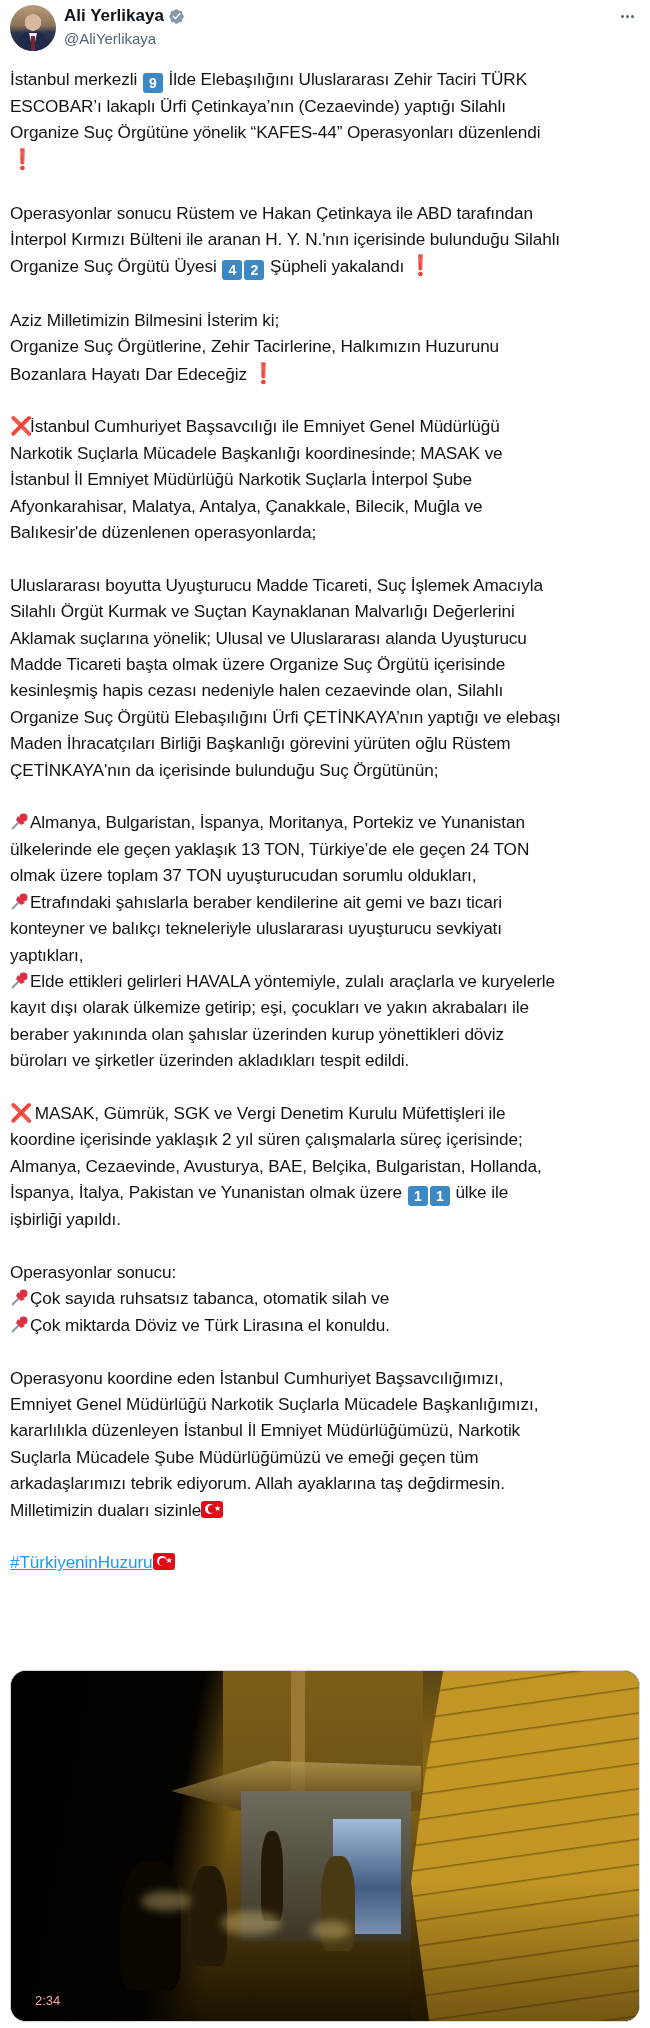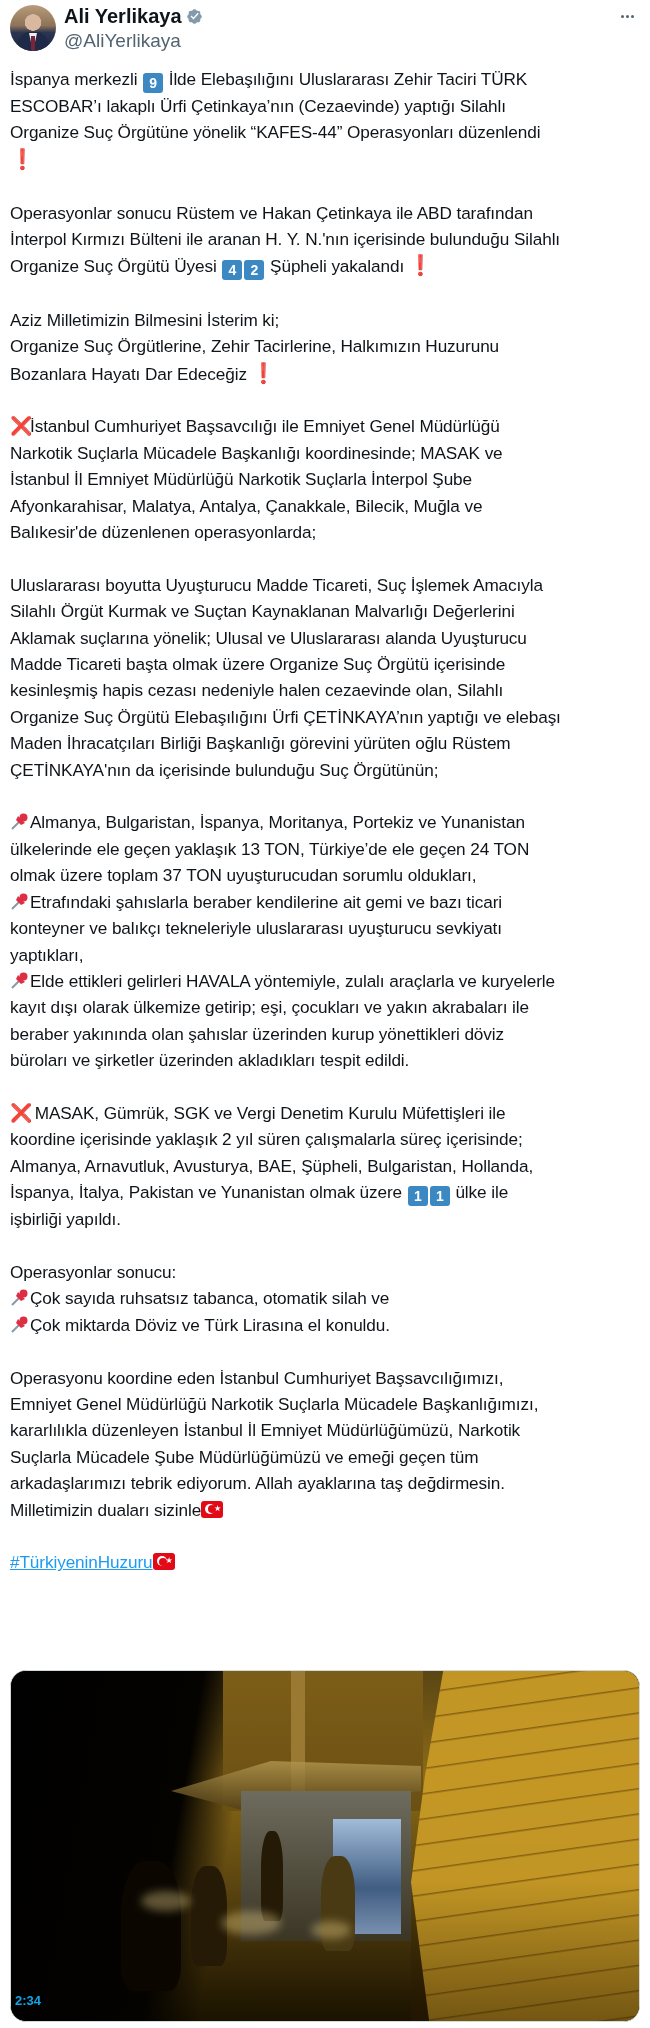--- a/index.html
+++ b/index.html
@@ -29,26 +29,26 @@
     background: #f0f0f0; clip-path: polygon(0 0, 100% 0, 50% 100%);
   }
   .avatar .tie {
     position: absolute; left: 21px; top: 31px; width: 4px; height: 14px;
     background: #7a2438;
   }
   .name-row {
     position: absolute; left: 64px; top: 6px; height: 20px;
     display: flex; align-items: center; gap: 4px;
   }
-  .display-name { font-weight: bold; font-size: 20px; color: #0f1419; }
+  .display-name { font-weight: bold; font-size: 17px; color: #0f1419; }
   .verified {
     width: 17px; height: 17px; display: inline-block;
   }
   .handle {
-    position: absolute; left: 64px; top: 30px; font-size: 19px; color: #536471;
+    position: absolute; left: 64px; top: 30px; font-size: 15px; color: #536471;
   }
   .more {
     position: absolute; left: 614px; top: 8px; width: 26px; height: 16px;
     display: flex; align-items: center; justify-content: center; gap: 2px;
     cursor: pointer;
   }
   .more span { width: 3px; height: 3px; border-radius: 50%; background: #536471; display: block; }
 
   .tweet {
     position: absolute; left: 10px; top: 66px; width: 630px;
@@ -123,22 +123,22 @@
     background: linear-gradient(180deg, #6e6c5e, #3b3524);
   }
   .door-light {
     position: absolute; left: 322px; top: 148px; width: 68px; height: 115px;
     background: linear-gradient(180deg, #a8c6e8, #3f5f8a 60%, #7f9abf);
     opacity: 0.9;
   }
   .figure { position: absolute; border-radius: 40% 40% 20% 20%; background: #241a06; }
   .glare { position: absolute; background: rgba(255,230,150,0.35); border-radius: 50%; filter: blur(4px); }
   .duration {
-    position: absolute; left: 0; bottom: 12px;
-    background: rgba(0,0,0,0.77); color: #0ea5e9; font-size: 13px; font-weight: bold;
+    position: absolute; left: 20px; bottom: 12px;
+    background: rgba(0,0,0,0.77); color: #fca5a5; font-size: 13px; font-weight: normal;
     padding: 1px 4px; border-radius: 4px;
   }
 </style>
 </head>
 <body>
 
 <div class="header">
   <div class="avatar">
     <div class="suit"></div>
     <div class="shirt"></div>
@@ -155,21 +155,21 @@
   <div class="more">
     <span></span>
     <span></span>
     <span></span>
   </div>
 </div>
 
 <div class="tweet">
 
   <div class="para">
-    <span class="line"><span>İspanya merkezli </span><span class="kc">9</span><span> İlde Elebaşılığını Uluslararası Zehir Taciri TÜRK</span></span>
+    <span class="line"><span>İstanbul merkezli </span><span class="kc">9</span><span> İlde Elebaşılığını Uluslararası Zehir Taciri TÜRK</span></span>
     <span class="line">ESCOBAR’ı lakaplı Ürfi Çetinkaya’nın (Cezaevinde) yaptığı Silahlı</span>
     <span class="line">Organize Suç Örgütüne yönelik “KAFES-44” Operasyonları düzenlendi</span>
     <span class="line"><span class="excl">❗</span></span>
   </div>
 
   <div class="para">
     <span class="line">Operasyonlar sonucu Rüstem ve Hakan Çetinkaya ile ABD tarafından</span>
     <span class="line">İnterpol Kırmızı Bülteni ile aranan H. Y. N.'nın içerisinde bulunduğu Silahlı</span>
     <span class="line"><span>Organize Suç Örgütü Üyesi </span><span class="kc">4</span><span class="kc">2</span><span> Şüpheli yakalandı </span><span class="excl">❗</span></span>
   </div>
@@ -220,21 +220,21 @@
           <circle cx="13.5" cy="6.5" r="4" fill="#dd2e44"></circle>
         </svg><span>Elde ettikleri gelirleri HAVALA yöntemiyle, zulalı araçlarla ve kuryelerle</span></span>
     <span class="line">kayıt dışı olarak ülkemize getirip; eşi, çocukları ve yakın akrabaları ile</span>
     <span class="line">beraber yakınında olan şahıslar üzerinden kurup yönettikleri döviz</span>
     <span class="line">büroları ve şirketler üzerinden akladıkları tespit edildi.</span>
   </div>
 
   <div class="para">
     <span class="line"><span class="cross">❌</span><span> MASAK, Gümrük, SGK ve Vergi Denetim Kurulu Müfettişleri ile</span></span>
     <span class="line">koordine içerisinde yaklaşık 2 yıl süren çalışmalarla süreç içerisinde;</span>
-    <span class="line">Almanya, Arnavutluk, Avusturya, BAE, Şüpheli, Bulgaristan, Hollanda,</span>
+    <span class="line">Almanya, Cezaevinde, Avusturya, BAE, Belçika, Bulgaristan, Hollanda,</span>
     <span class="line"><span>İspanya, İtalya, Pakistan ve Yunanistan olmak üzere </span><span class="kc">1</span><span class="kc">1</span><span> ülke ile</span></span>
     <span class="line">işbirliği yapıldı.</span>
   </div>
 
   <div class="para">
     <span class="line">Operasyonlar sonucu:</span>
     <span class="line"><svg class="pin" viewBox="0 0 20 20">
           <line x1="2" y1="18" x2="9" y2="11" stroke="#8899a6" stroke-width="2"></line>
           <path d="M8 5 L15 12 L11 14 L6 9 Z" fill="#dd2e44"></path>
           <circle cx="13.5" cy="6.5" r="4" fill="#dd2e44"></circle>

